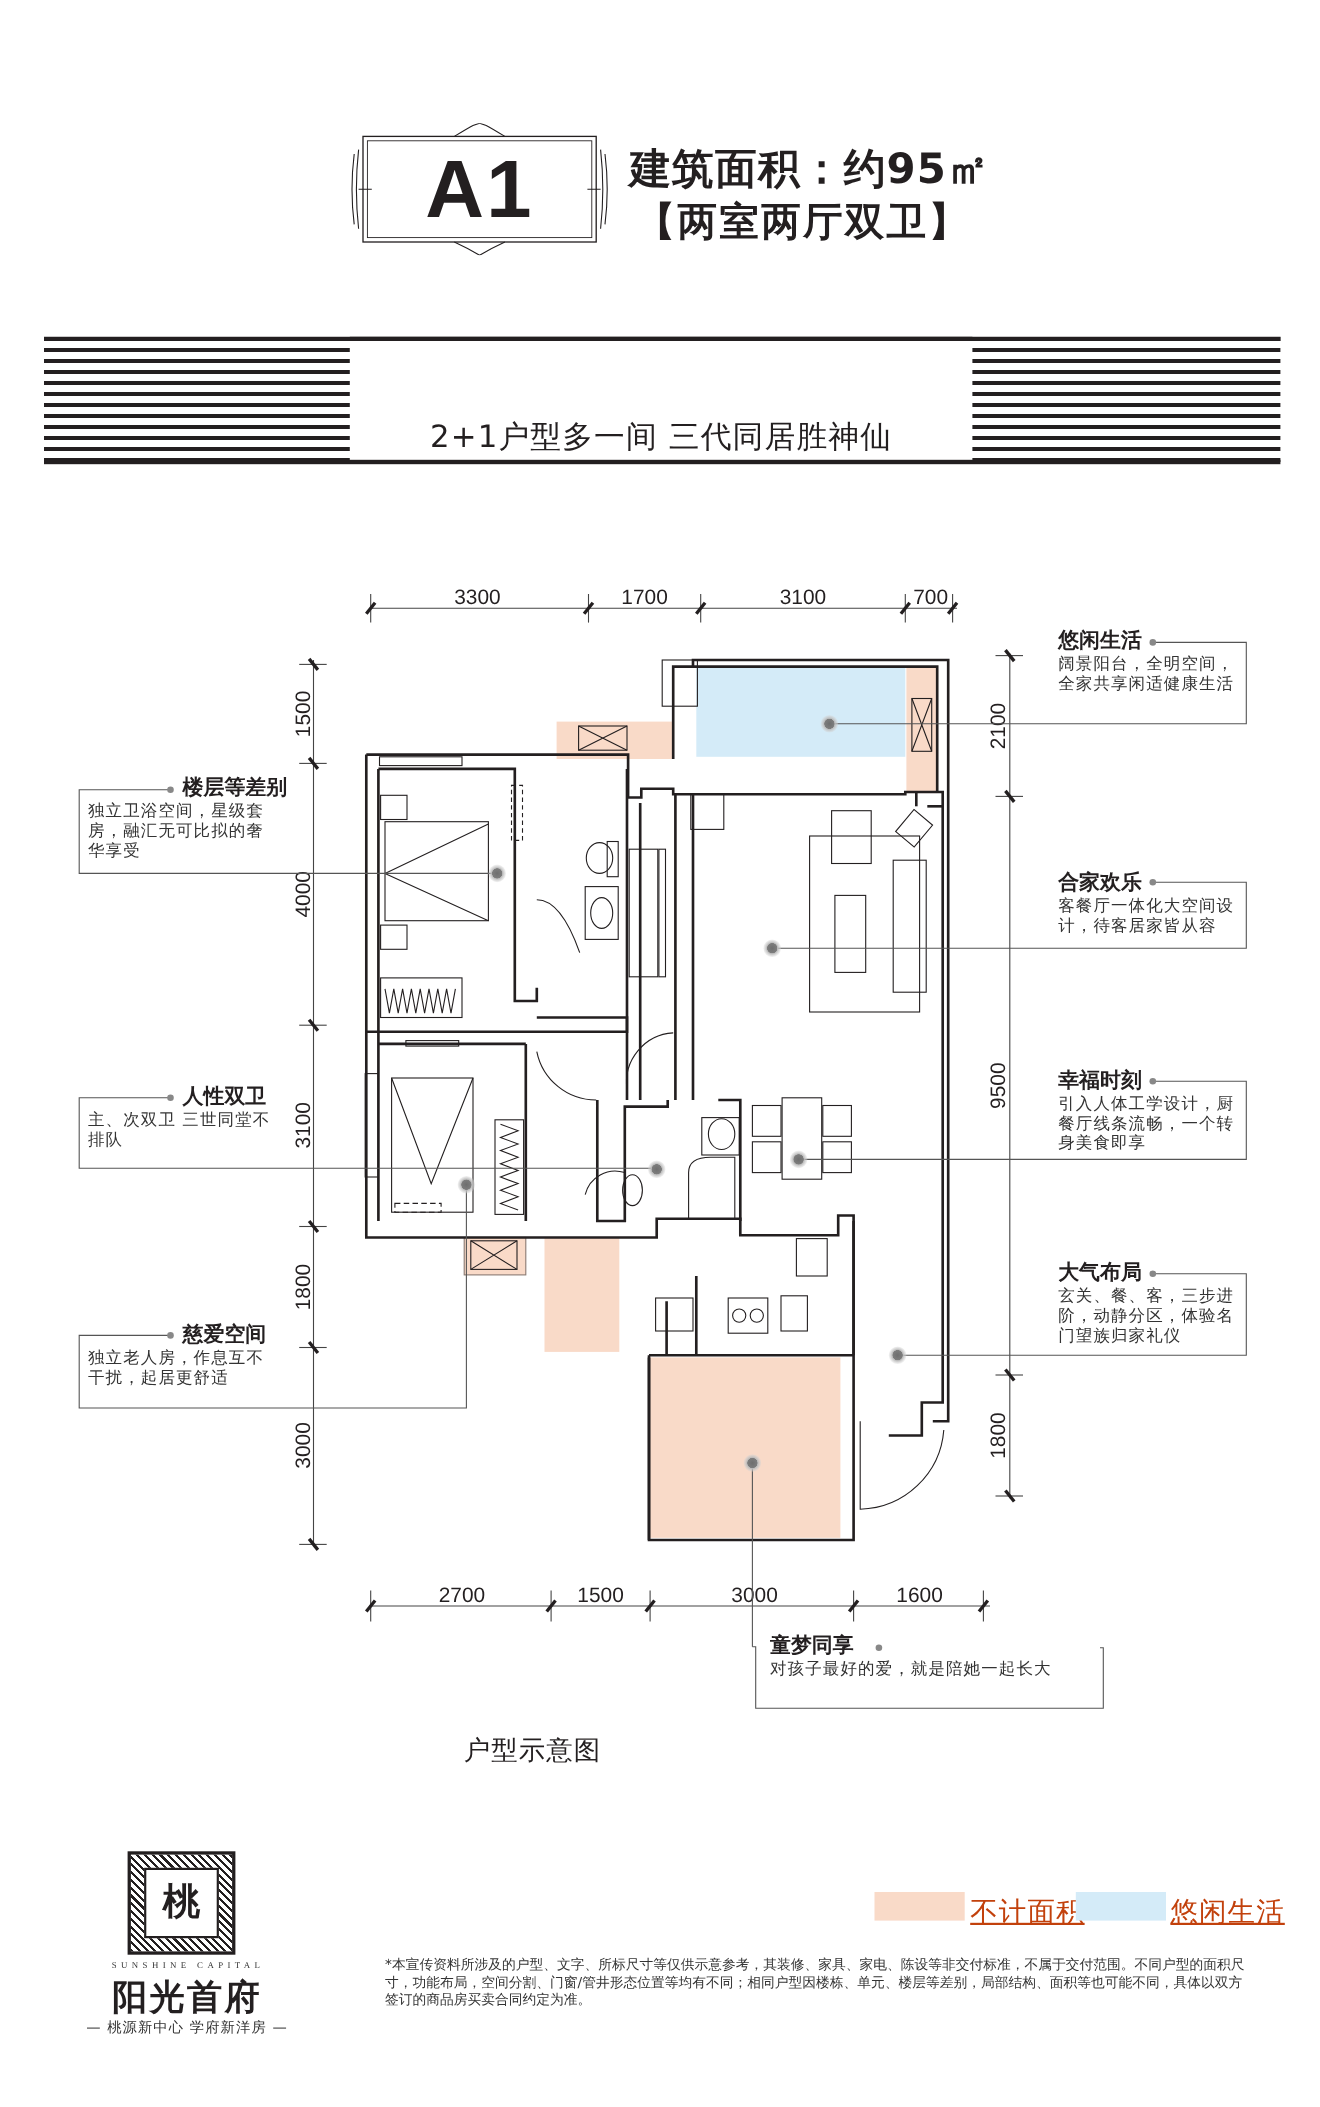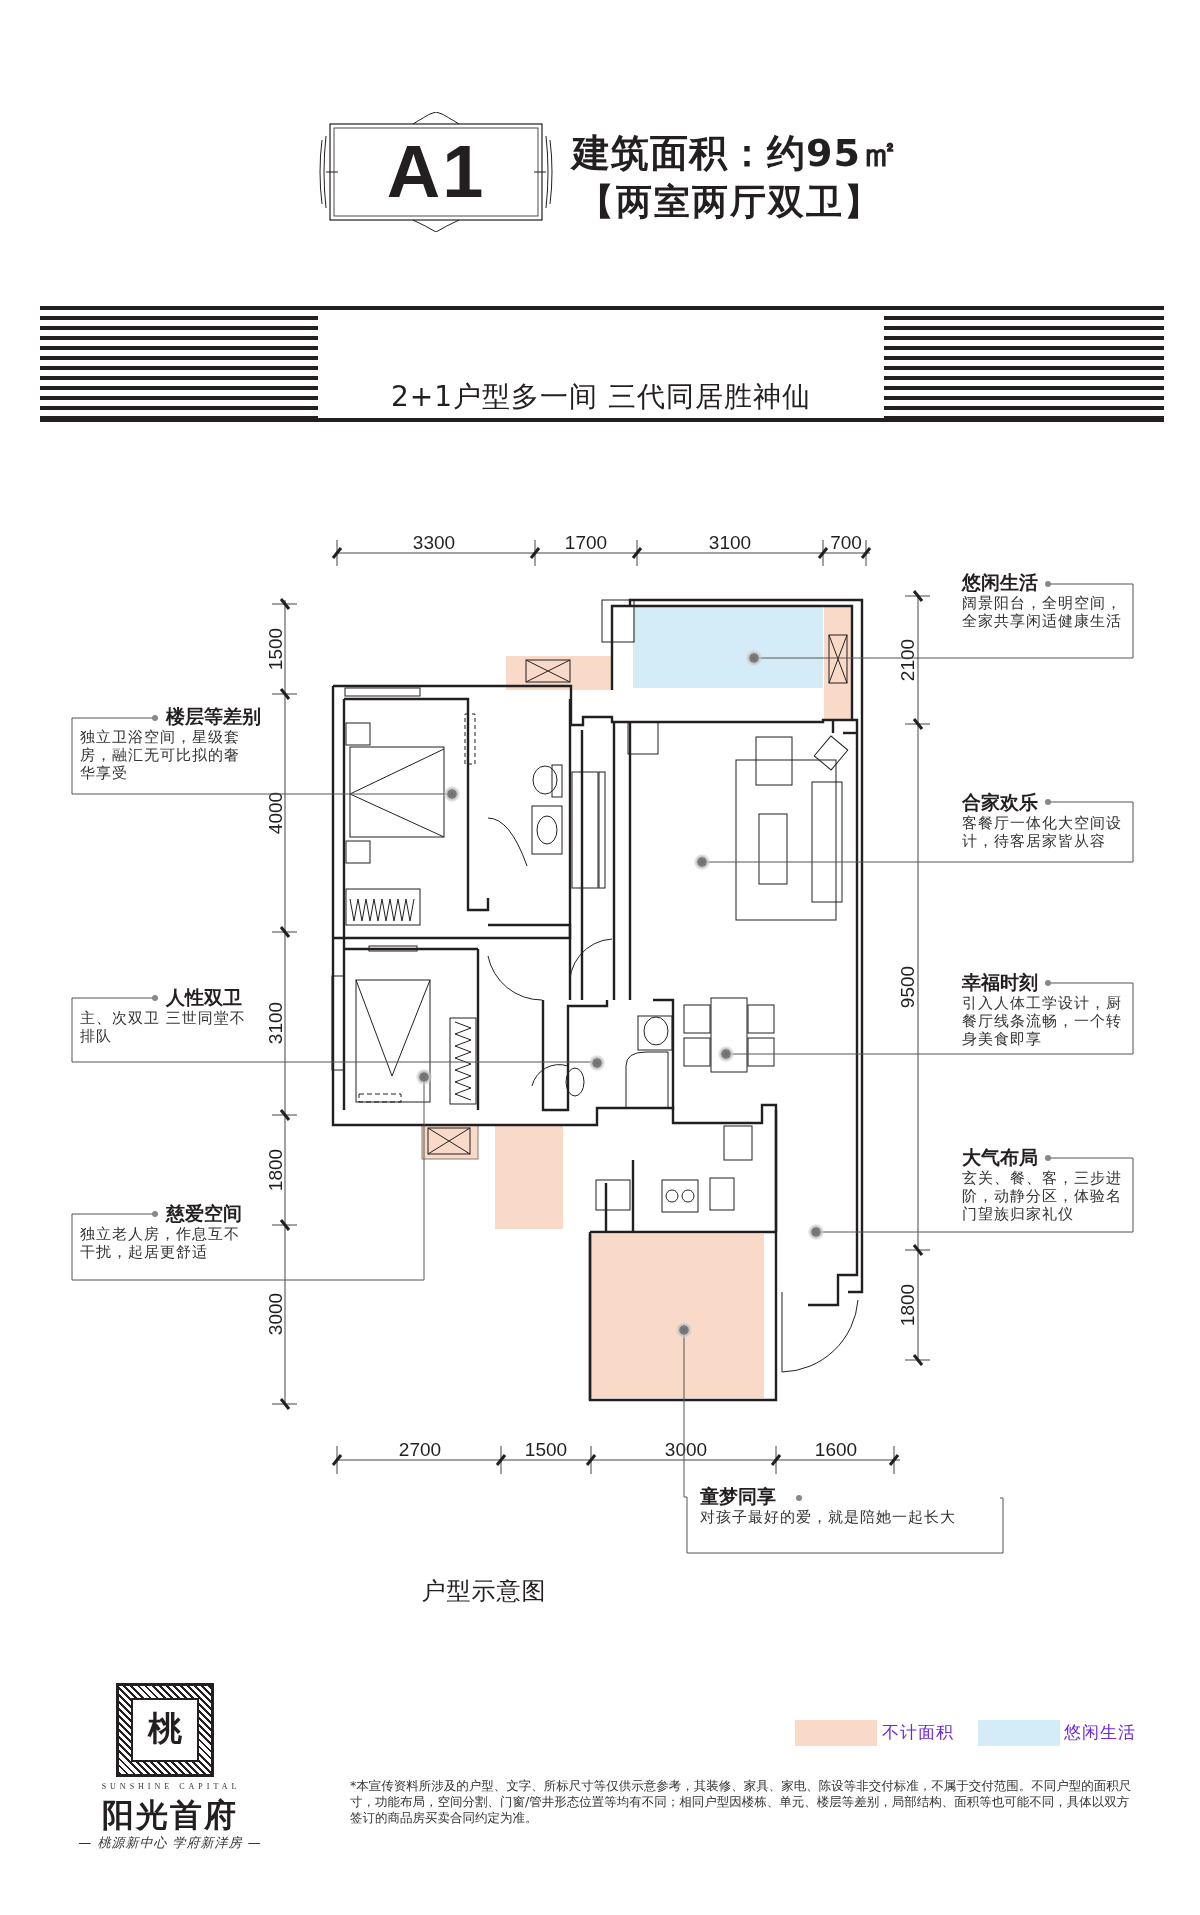--- a/index.html
+++ b/index.html
@@ -22,29 +22,29 @@
   
   .plan{left:0;top:0;width:1200px;height:1915px;}
   .dim{font-family:"Liberation Sans",sans-serif;font-size:19px;fill:#231f20;}
   
   .note{font-size:15px;line-height:18px;color:#333;}
   .note .h{font-size:19px;font-weight:bold;color:#231f20;line-height:24px;white-space:nowrap;}
   .note .b{letter-spacing:1px;}
   .caption{left:0;width:968px;top:1575px;text-align:center;font-size:24px;letter-spacing:1px;}
   
   .legend-sw{width:82px;height:26px;}
-  .legend-lbl{font-size:17px;color:#6d28d9;white-space:nowrap;letter-spacing:1px;}
+  .legend-lbl{font-size:25px;color:#c2410c;white-space:nowrap;letter-spacing:1px;text-decoration:underline;}
   .disclaimer{left:350px;top:1778px;width:790px;font-size:12.5px;line-height:16px;color:#333;}
   
   .logo-box{left:116px;top:1683px;width:92px;height:88px;border:3px solid #231f20;background:repeating-linear-gradient(45deg,#231f20 0 2px,#fff 2px 5px);}
   .logo-inner{position:absolute;left:12px;top:12px;right:12px;bottom:12px;background:#fff;border:2px solid #231f20;}
   .logo-glyph{position:absolute;left:0;right:0;top:6px;text-align:center;font-size:34px;font-weight:bold;font-family:"DejaVu Serif",serif;}
   .logo-en{left:96px;top:1782px;width:150px;text-align:center;font-size:8px;letter-spacing:4px;color:#333;font-family:"Liberation Serif",serif;}
   .logo-cn{left:100px;top:1794px;width:140px;text-align:center;font-size:32px;font-weight:bold;letter-spacing:2px;}
-  .logo-slogan{left:60px;top:1834px;width:220px;text-align:center;font-size:13px;letter-spacing:1px;color:#333;white-space:nowrap;font-style:italic;}
+  .logo-slogan{left:60px;top:1834px;width:220px;text-align:center;font-size:13px;letter-spacing:1px;color:#333;white-space:nowrap;}
 </style>
 </head>
 <body>
 
 <svg class="abs title-frame" viewBox="0 0 236 120" width="236" height="120">
   <rect x="12" y="12" width="212" height="96" fill="none" stroke="#231f20" stroke-width="1.2"></rect>
   <rect x="16" y="16" width="204" height="88" fill="none" stroke="#231f20" stroke-width="0.8"></rect>
   <path d="M4 28 Q0 60 4 92 M8 24 Q4 60 8 96 M232 28 Q236 60 232 92 M228 24 Q232 60 228 96" fill="none" stroke="#231f20" stroke-width="1"></path>
   <path d="M95 12 Q108 4 112 2 L118 0 L124 2 Q128 4 141 12" fill="none" stroke="#231f20" stroke-width="1"></path>
   <path d="M95 108 Q108 114 118 120 Q128 114 141 108" fill="none" stroke="#231f20" stroke-width="1"></path>

